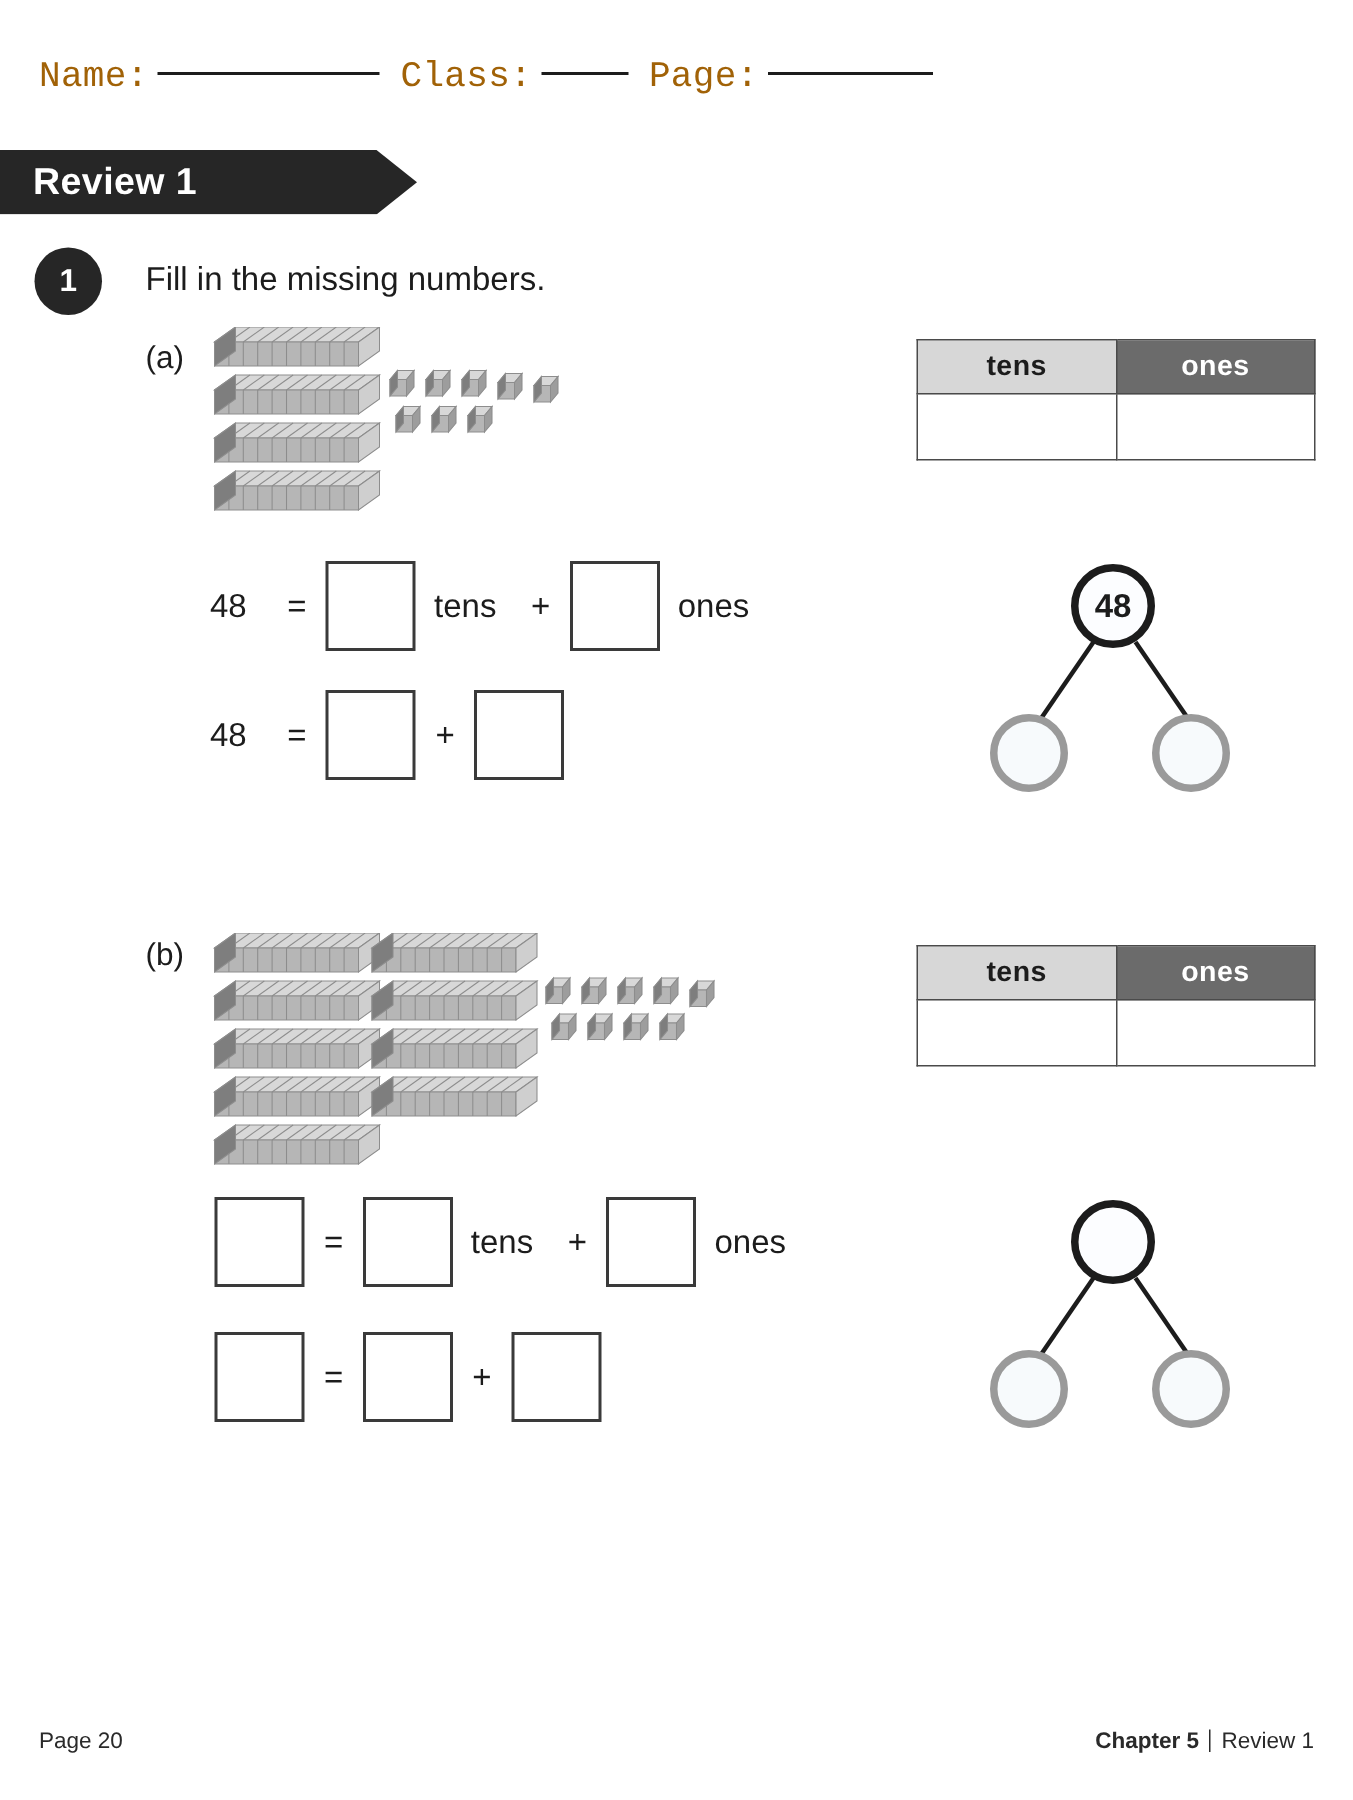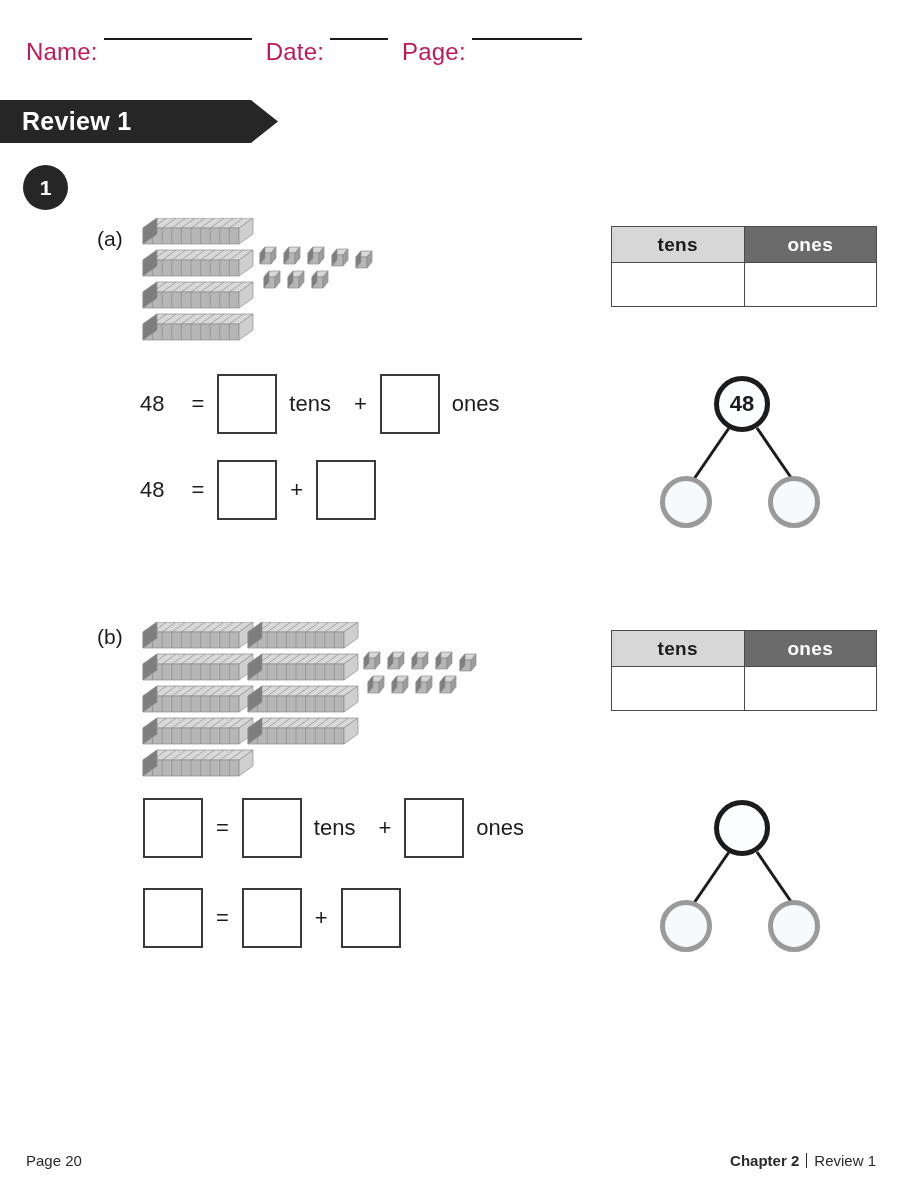--- a/index.html
+++ b/index.html
@@ -18,24 +18,25 @@
     overflow: hidden;
     background: #ffffff;
   }
 
   
   .namerow {
     position: absolute;
     left: 26px;
     top: 38px;
     display: flex;
-    align-items: flex-start;
+    align-items: center;
     font-size: 24px;
     letter-spacing: .2px;
-    color: #be185d;
+    color: #a16207;
+    font-family: Liberation Mono, monospace;
   }
   .namerow .lbl { white-space: pre; }
   .rule {
     display: inline-block;
     border-bottom: 2.5px solid #1c1c1c;
     margin: 0 14px 5px 6px;
     height: 0;
   }
   .rule.name  { width: 148px; }
   .rule.class { width: 58px; }
@@ -191,31 +192,32 @@
   }
 </style>
 </head>
 <body>
 
 <div id="page">
 
   <div class="namerow">
     <span class="lbl">Name:</span>
     <span class="rule name"></span>
-    <span class="lbl">Date:</span>
+    <span class="lbl">Class:</span>
     <span class="rule class"></span>
     <span class="lbl">Page:</span>
     <span class="rule date"></span>
   </div>
 
   <div class="banner">
     <span class="banner-text">Review 1</span>
   </div>
 
   <div class="qnum">1</div>
+  <div class="qtext">Fill in the missing numbers.</div>
 
   <div class="partlabel" style="left:97px; top:227px;">(a)</div>
 
   <svg class="blocks" style="left:135px; top:218px;" width="250" height="140" viewBox="0 0 250 140">
     <defs>
       <g id="rodA">
 
         <polygon points="0,10 96,10 110,0 14,0" fill="#d8d8d8" stroke="#8d8d8d" stroke-width="0.7"></polygon>
 
         <polygon points="0,10 96,10 96,26 0,26" fill="#b6b6b6" stroke="#8d8d8d" stroke-width="0.7"></polygon>
@@ -376,18 +378,18 @@
       <line x1="97" y1="52" x2="62" y2="103" stroke="#1c1c1c" stroke-width="3"></line>
       <line x1="125" y1="52" x2="160" y2="103" stroke="#1c1c1c" stroke-width="3"></line>
     </svg>
     <div class="bondcircle bond-top"></div>
     <div class="bondcircle bond-child bond-left"></div>
     <div class="bondcircle bond-child bond-right"></div>
   </div>
 
   <div class="footer-left">Page 20</div>
   <div class="footer-right">
-    <span class="chapter">Chapter 2</span>
+    <span class="chapter">Chapter 5</span>
     <span class="footer-sep"></span>
     <span>Review 1</span>
   </div>
 
 </div>
 
 </body></html>

